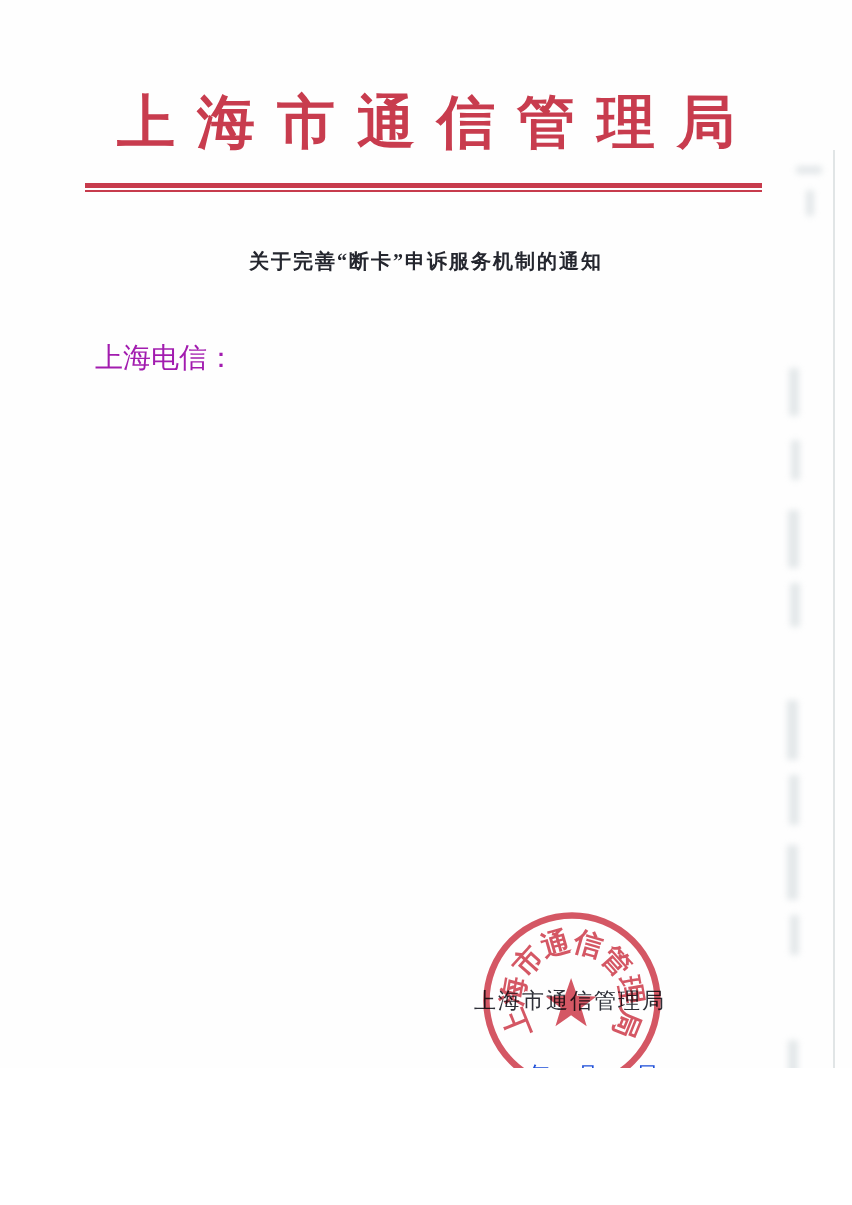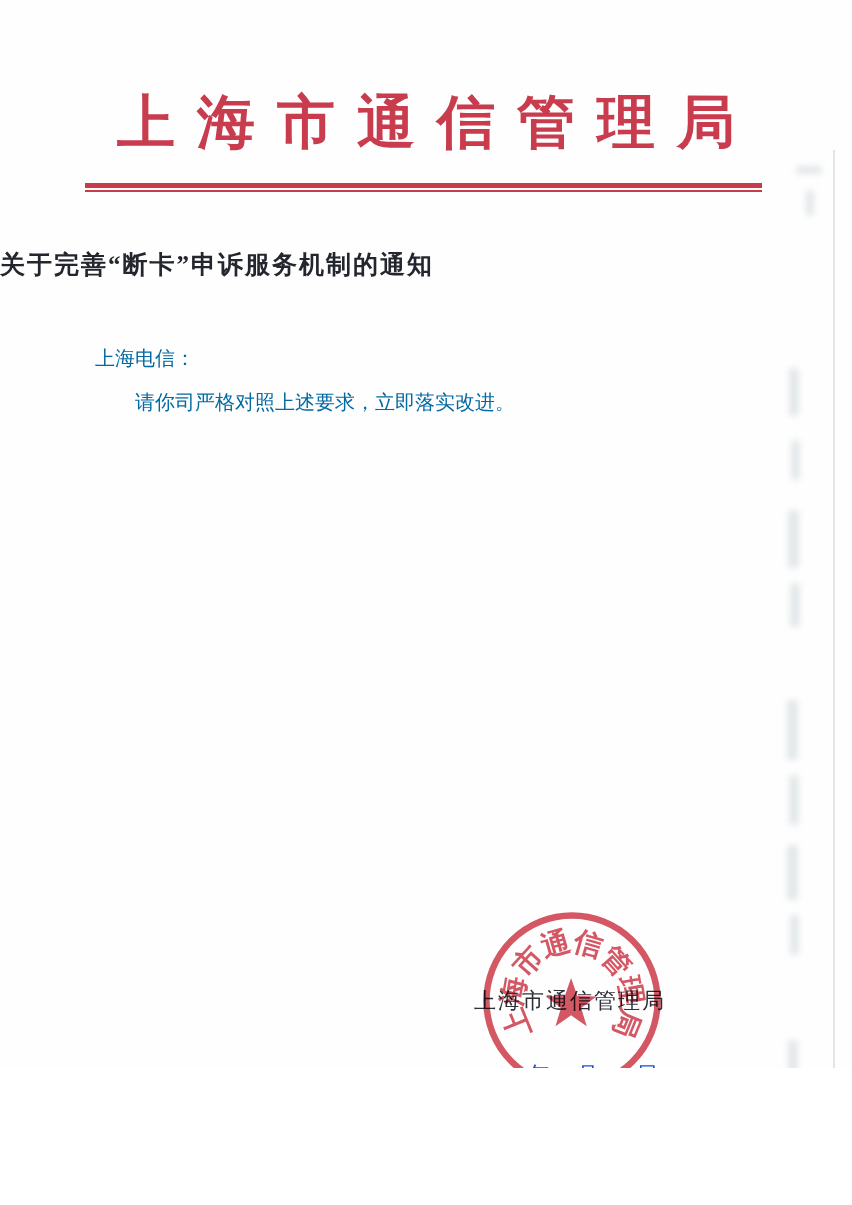--- a/index.html
+++ b/index.html
@@ -29,36 +29,36 @@
   .rule-top .bar  { height: 5px; background: #c73b4c; }
   .rule-top .thin { height: 2px; background: #c73b4c; margin-top: 2px; }
   .rule-bottom { top: 1092px; left: 78px; width: 690px; }
   .rule-bottom .thin { height: 2px; background: #c73b4c; }
   .rule-bottom .bar  { height: 5px; background: #c73b4c; margin-top: 2px; }
 
   
   .doc-title {
     position: absolute;
     top: 248px; left: 0; right: 0;
-    text-align: left;
-    font-size: 25px;
+    text-align: center;
+    font-size: 20px;
     font-weight: bold;
     letter-spacing: 2px;
     color: #24262e;
     white-space: nowrap;
   }
 
   
   .body-text {
     position: absolute;
     top: 336px; left: 95px;
     width: 667px;
-    font-size: 20px;
+    font-size: 28px;
     line-height: 44px;
-    color: #0369a1;
+    color: #a21caf;
     text-align: justify;
   }
   .body-text p { margin: 0; }
   .para { text-indent: 2em; }
   .salutation { text-indent: 0; }
   .redaction {
     display: inline-block;
     width: 48px; height: 24px;
     border: 5px solid #df2f2f;
     vertical-align: -5px;
@@ -120,21 +120,20 @@
 
   <div class="rule rule-top">
     <div class="bar"></div>
     <div class="thin"></div>
   </div>
 
   <div class="doc-title">关于完善“断卡”申诉服务机制的通知</div>
 
   <div class="body-text">
     <p class="salutation">上海电信：</p>
-    <p class="para">请你司严格对照上述要求，立即落实改进。</p>
   </div>
 
   <div class="sig-org">上海市通信管理局</div>
   <div class="sig-date">2025 年 8 月 23 日</div>
 
   <svg class="seal" viewBox="0 0 200 200" xmlns="http://www.w3.org/2000/svg">
     <circle cx="100" cy="100" r="93" fill="none" stroke="#d03f4e" stroke-width="7"></circle>
     <polygon fill="#d03f4e" points="99,75 105.8,94.6 126.6,95 110,107.6 116,127.5 99,115.6 82,127.5 88,107.6 71.4,95 92.2,94.6"></polygon>
     <text x="100" y="46" transform="rotate(-112,100,100)">上</text>
     <text x="100" y="46" transform="rotate(-80,100,100)">海</text>

